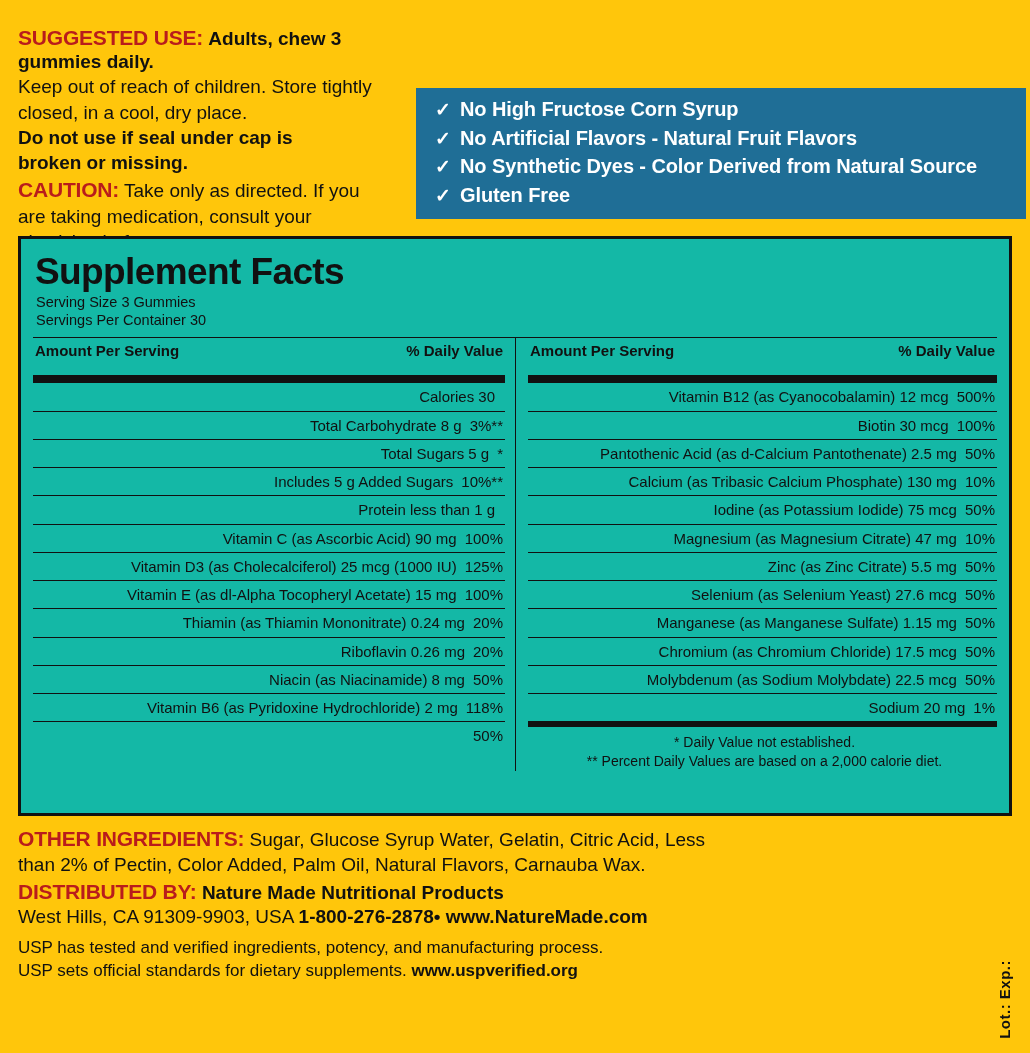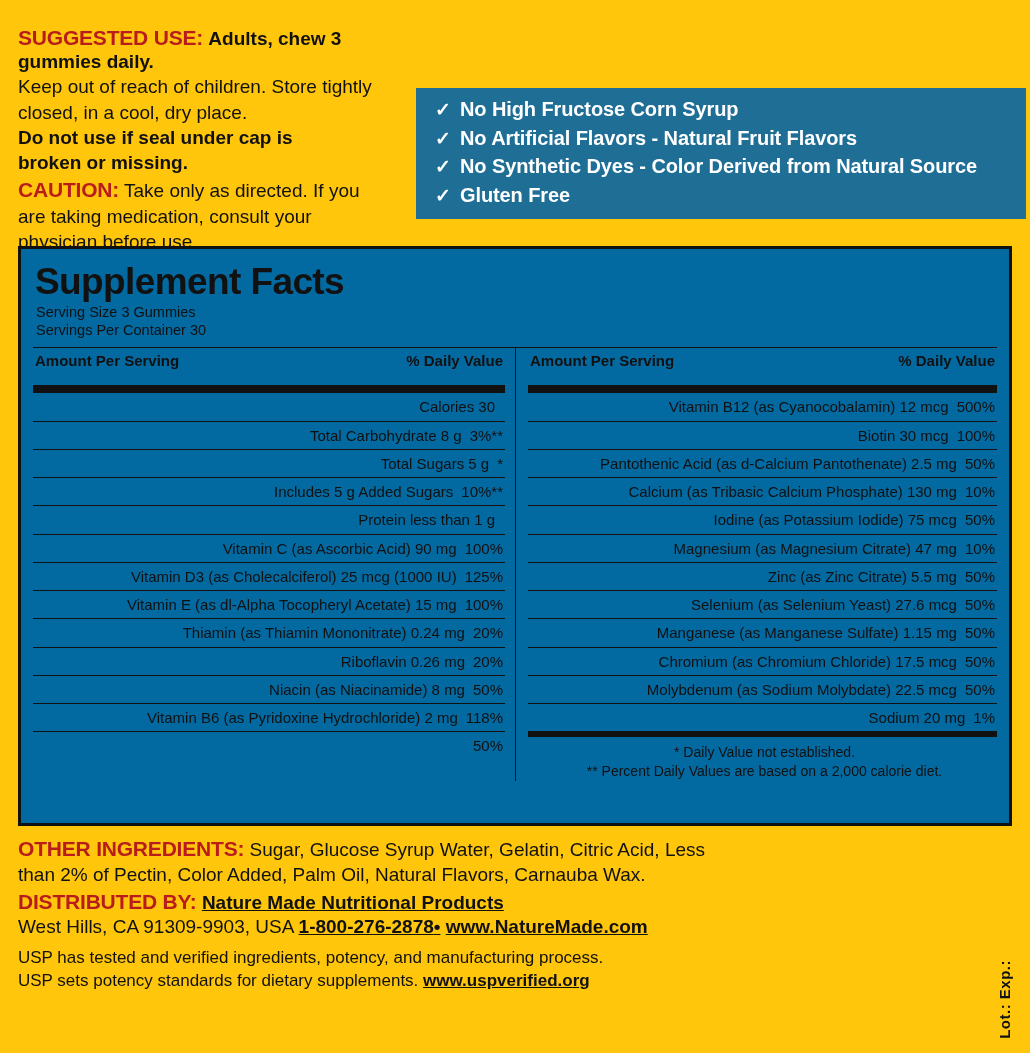--- a/index.html
+++ b/index.html
@@ -84,22 +84,21 @@
   .claim-text {
     font-size: 20px;
     font-weight: bold;
     line-height: 1.18;
     letter-spacing: -0.1px;
   }
 
   
   .sf-box {
     position: relative;
-    margin-top: 10px;
-    background: #0369a1;
+    background: #14b8a6;
     border: 3px solid #111;
     padding: 10px 12px 10px 12px;
     box-sizing: border-box;
     height: 580px;
   }
   .sf-title {
     font-size: 37px;
     font-weight: bold;
     letter-spacing: -0.6px;
     line-height: 1;
@@ -157,21 +156,21 @@
   .footnotes div { white-space: nowrap; text-align: center; }
 
   
   .bottom {
     margin-top: 10px;
     font-size: 19px;
     line-height: 1.2;
     width: 900px;
   }
   .bottom p { margin: 0 0 2px 0; }
-  .bold { font-weight: bold; text-decoration: underline; }
+  .bold { font-weight: bold; }
   .usp {
     font-size: 17px;
     margin-top: 8px;
     line-height: 1.35;
   }
   .lot {
     position: absolute;
     right: 14px;
     bottom: 14px;
     font-size: 15px;
@@ -367,21 +366,21 @@
       <span class="bold">Nature Made Nutritional Products</span>
     </p>
     <p>
       <span>West Hills, CA 91309-9903, USA</span>
       <span class="bold">1-800-276-2878</span><span class="bold">•</span>
       <span class="bold">www.NatureMade.com</span>
     </p>
     <div class="usp">
       <div>USP has tested and verified ingredients, potency, and manufacturing process.</div>
       <div>
-        <span>USP sets potency standards for dietary supplements.</span>
+        <span>USP sets official standards for dietary supplements.</span>
         <span class="bold">www.uspverified.org</span>
       </div>
     </div>
   </div>
 
   <div class="lot">Lot.:
 Exp.:</div>
 
 </div>
 

